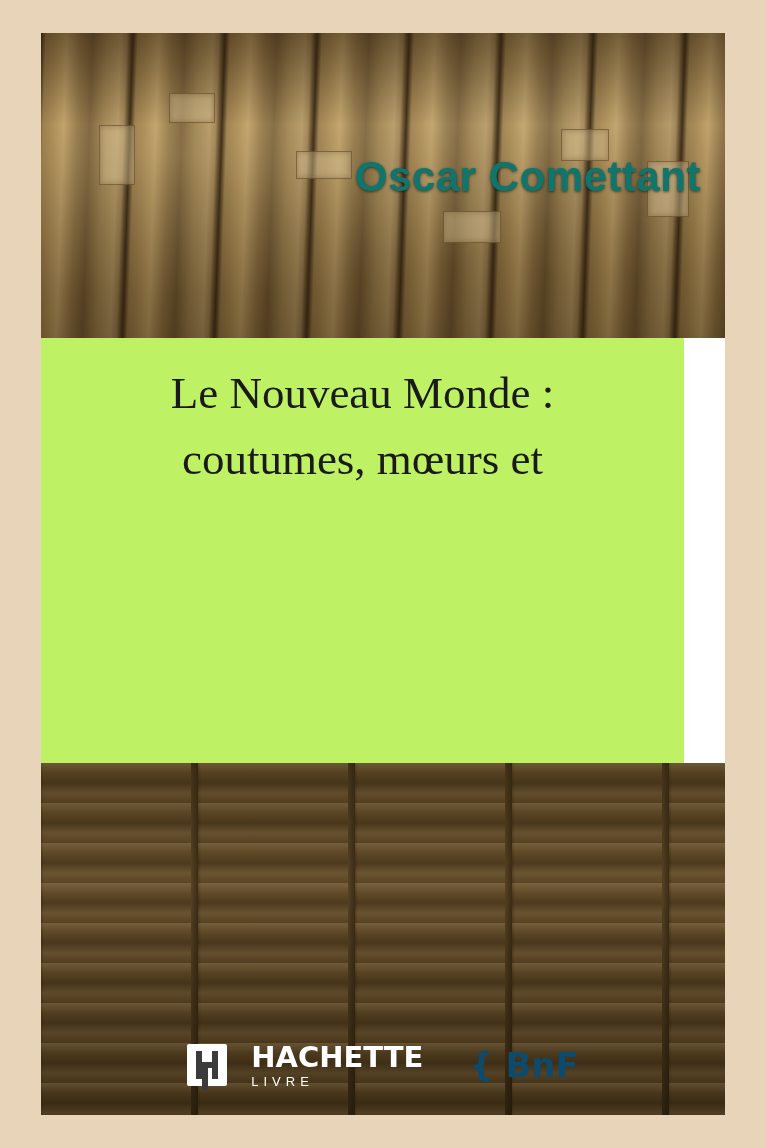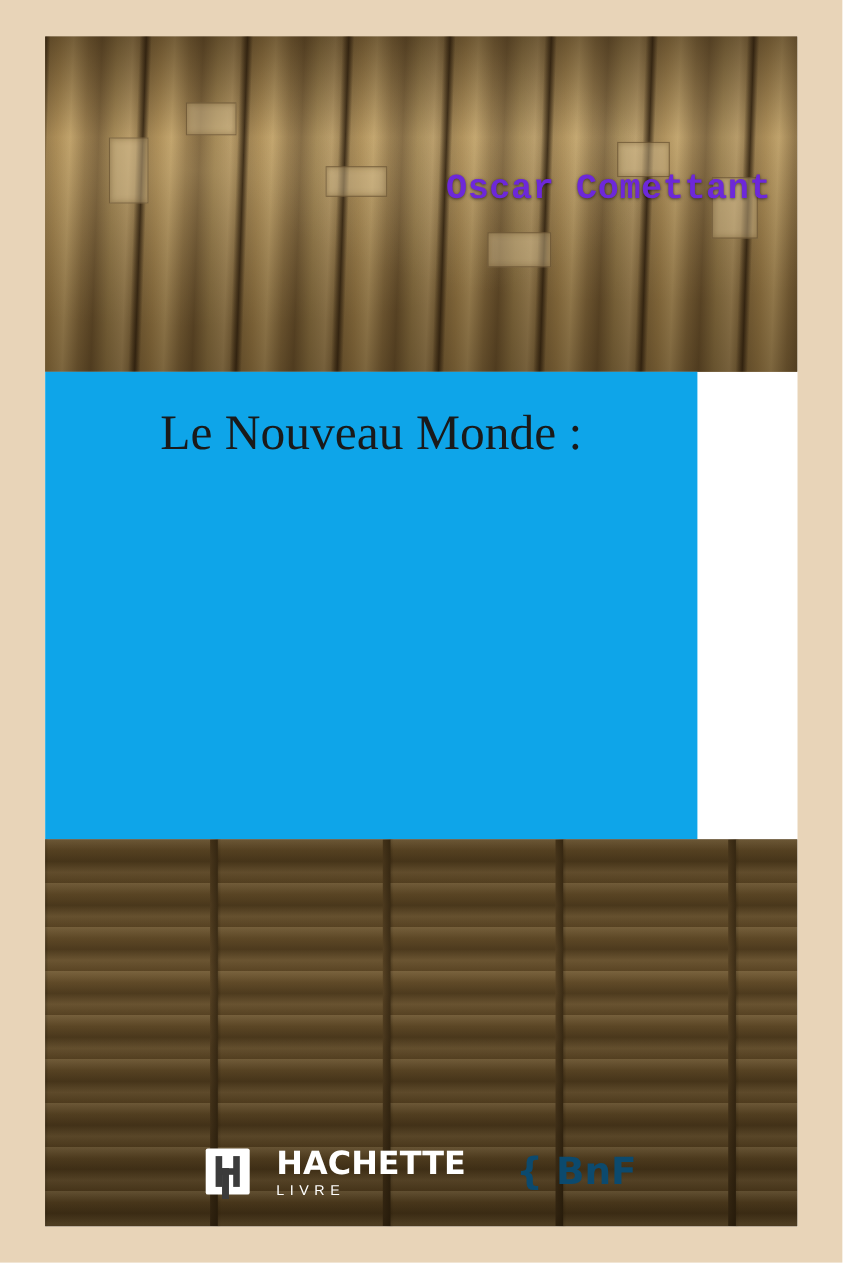--- a/index.html
+++ b/index.html
@@ -130,37 +130,37 @@
       rgba(170,142,92,0.25) 30px,
       rgba(95,72,36,0.40) 40px
     );
   }
 
   
   .author {
     position: absolute;
     right: 24px;
     top: 120px;
-    color: #6d28d9;
-    font-family: Liberation Mono, monospace;
+    color: #0f766e;
+    font-family: Liberation Sans, sans-serif;
     font-weight: bold;
-    font-size: 32px;
+    font-size: 42px;
     letter-spacing: 0.5px;
     text-shadow: 0 1px 3px rgba(0,0,0,0.55);
     z-index: 5;
   }
 
   
   .title-area {
     position: absolute;
     left: 0;
     top: 305px;
-    width: 593px;
+    width: 643px;
     height: 425px;
-    background: #0ea5e9;
+    background: #bef264;
   }
   .title {
     position: absolute;
     left: 20px;
     right: 20px;
     top: 22px;
     text-align: center;
     font-family: "Liberation Serif", serif;
     font-size: 45px;
     line-height: 66px;
@@ -260,20 +260,21 @@
         <div class="label-box" style="left:520px; top:96px; width:46px; height:30px;"></div>
         <div class="label-box" style="left:606px; top:128px; width:40px; height:54px;"></div>
       </div>
     </div>
 
     <div class="author">Oscar Comettant</div>
 
     <div class="title-area">
       <div class="title">
         <div>Le Nouveau Monde :</div>
+        <div>coutumes, mœurs et</div>
       </div>
     </div>
 
     <div class="photo-bottom">
       <div class="spines-horiz"></div>
       <div class="stack-col" style="left:0px; width:150px;"></div>
       <div class="stack-col" style="left:157px; width:150px;"></div>
       <div class="stack-col" style="left:314px; width:150px;"></div>
       <div class="stack-col" style="left:471px; width:150px;"></div>
       <div class="stack-col" style="left:628px; width:56px;"></div>

